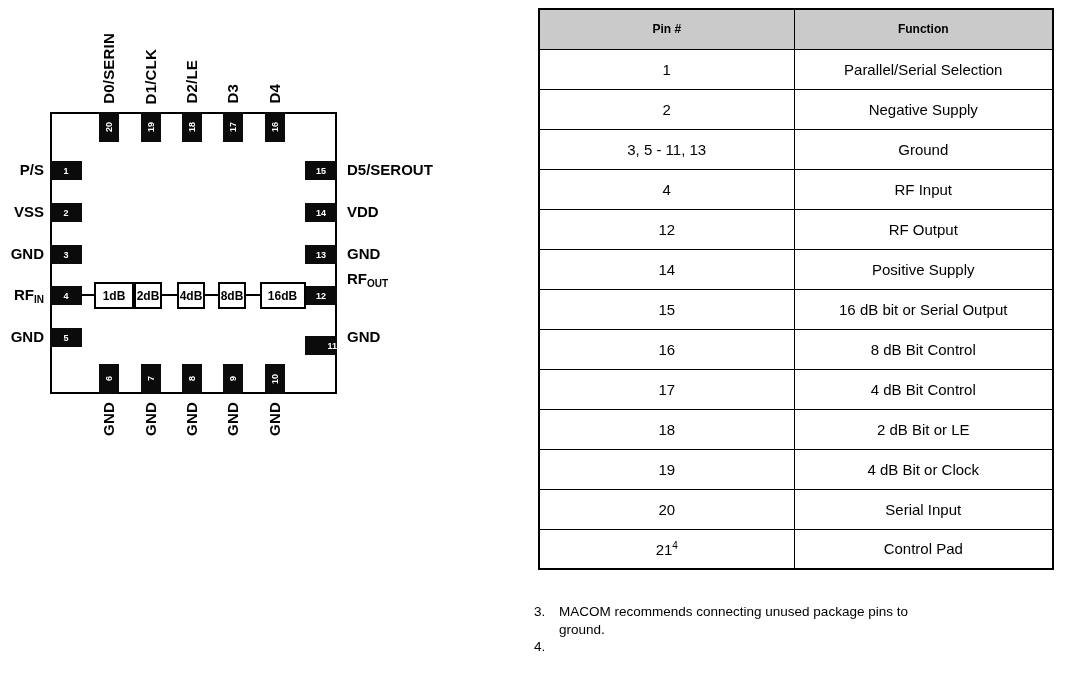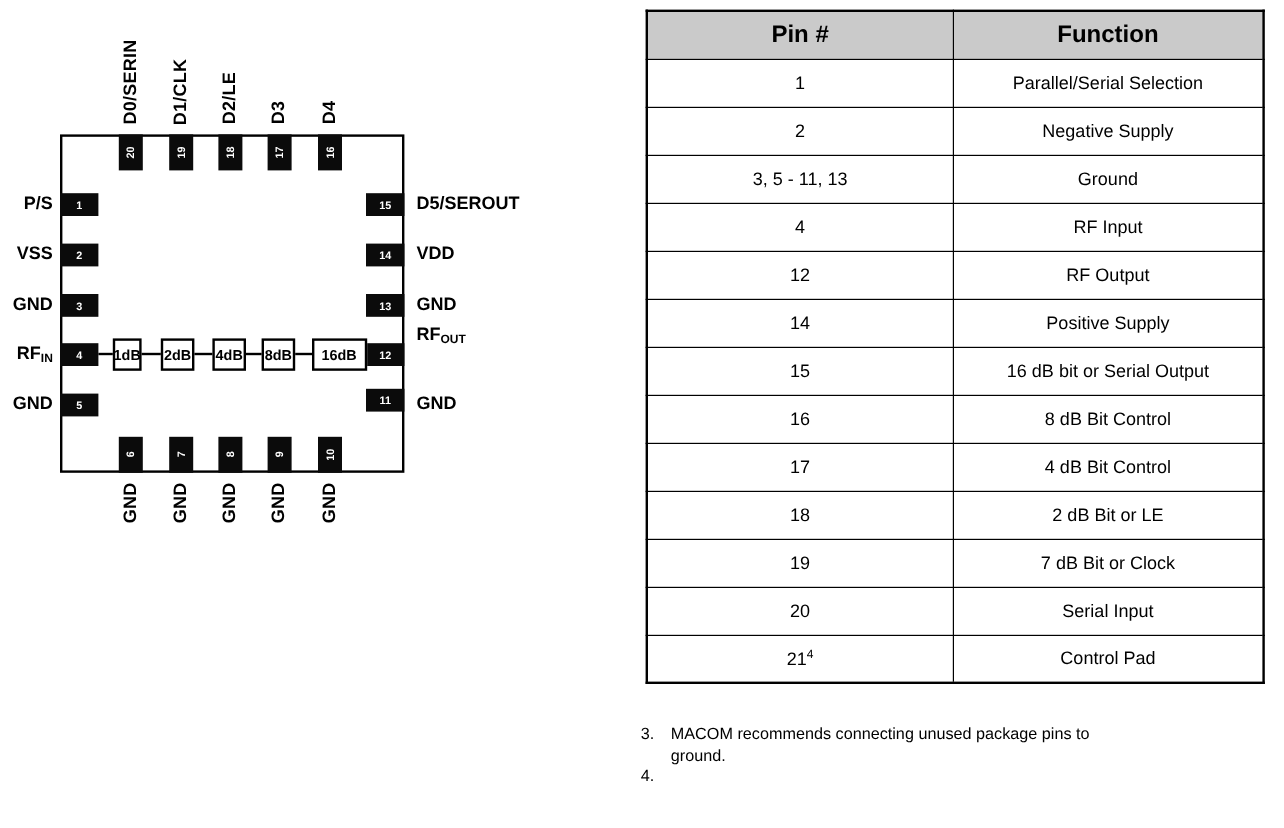--- a/index.html
+++ b/index.html
@@ -28,21 +28,21 @@
   .hlabel.right{left:347px;text-align:left;}
   .sub{font-size:10px;vertical-align:-3px;font-weight:600;}
   .att-line{position:absolute;left:82px;top:294px;width:223px;height:2px;background:#000;}
   .att{position:absolute;top:282px;height:27px;border:2px solid #000;background:#fff;
        display:flex;align-items:center;justify-content:center;font-size:12px;font-weight:600;}
   
   .table-wrap{position:absolute;left:538px;top:8px;}
   table.pin-table{border-collapse:collapse;table-layout:fixed;width:514px;border:2px solid #000;}
   .pin-table th,.pin-table td{border:1.5px solid #000;text-align:center;vertical-align:middle;
        height:40px;padding:0 4px;font-size:15px;}
-  .pin-table th{background:var(--header-bg);font-weight:bold;font-size:20px;}
+  .pin-table th{background:var(--header-bg);font-weight:bold;font-size:12px;}
   .pin-table sup{font-size:10px;}
   
   .notes{position:absolute;left:534px;top:603px;width:528px;font-size:13.5px;line-height:17.5px;}
   .note{display:flex;}
   .note-num{width:25px;flex:none;}
   .note-text{white-space:pre-line;}
 </style>
 </head>
 <body>
 
@@ -121,25 +121,25 @@
       </div>
       <div class="hlabel right" style="top: 202px;"><span>VDD</span></div>
       <div class="pin hpin" style="left: 305px; top: 245px;">
         <span class="pin-num">13</span>
       </div>
       <div class="hlabel right" style="top: 244px;"><span>GND</span></div>
       <div class="pin hpin" style="left: 305px; top: 286px;">
         <span class="pin-num">12</span>
       </div>
       <div class="hlabel right" style="top: 269px;"><span>RF</span><span class="sub">OUT</span></div>
-      <div class="pin hpin" style="left: 305px; top: 324px;">
+      <div class="pin hpin" style="left: 305px; top: 336px; justify-content: flex-end;">
         <span class="pin-num">11</span>
       </div>
       <div class="hlabel right" style="top: 327px;"><span>GND</span></div>
-      <div class="att" style="left: 94px; width: 24px;">
+      <div class="att" style="left: 94px; width: 40px;">
         <span>1dB</span>
       </div>
       <div class="att" style="left: 134px; width: 28px;">
         <span>2dB</span>
       </div>
       <div class="att" style="left: 177px; width: 28px;">
         <span>4dB</span>
       </div>
       <div class="att" style="left: 218px; width: 28px;">
         <span>8dB</span>
@@ -197,21 +197,21 @@
           <tr>
             <td><span>17</span></td>
             <td>4 dB Bit Control</td>
           </tr>
           <tr>
             <td><span>18</span></td>
             <td>2 dB Bit or LE</td>
           </tr>
           <tr>
             <td><span>19</span></td>
-            <td>7 dB Bit or Clock</td>
+            <td>4 dB Bit or Clock</td>
           </tr>
           <tr>
             <td><span>20</span></td>
             <td>Serial Input</td>
           </tr>
           <tr>
             <td><span>21</span><sup>4</sup></td>
             <td>Control Pad</td>
           </tr>
         </tbody>

